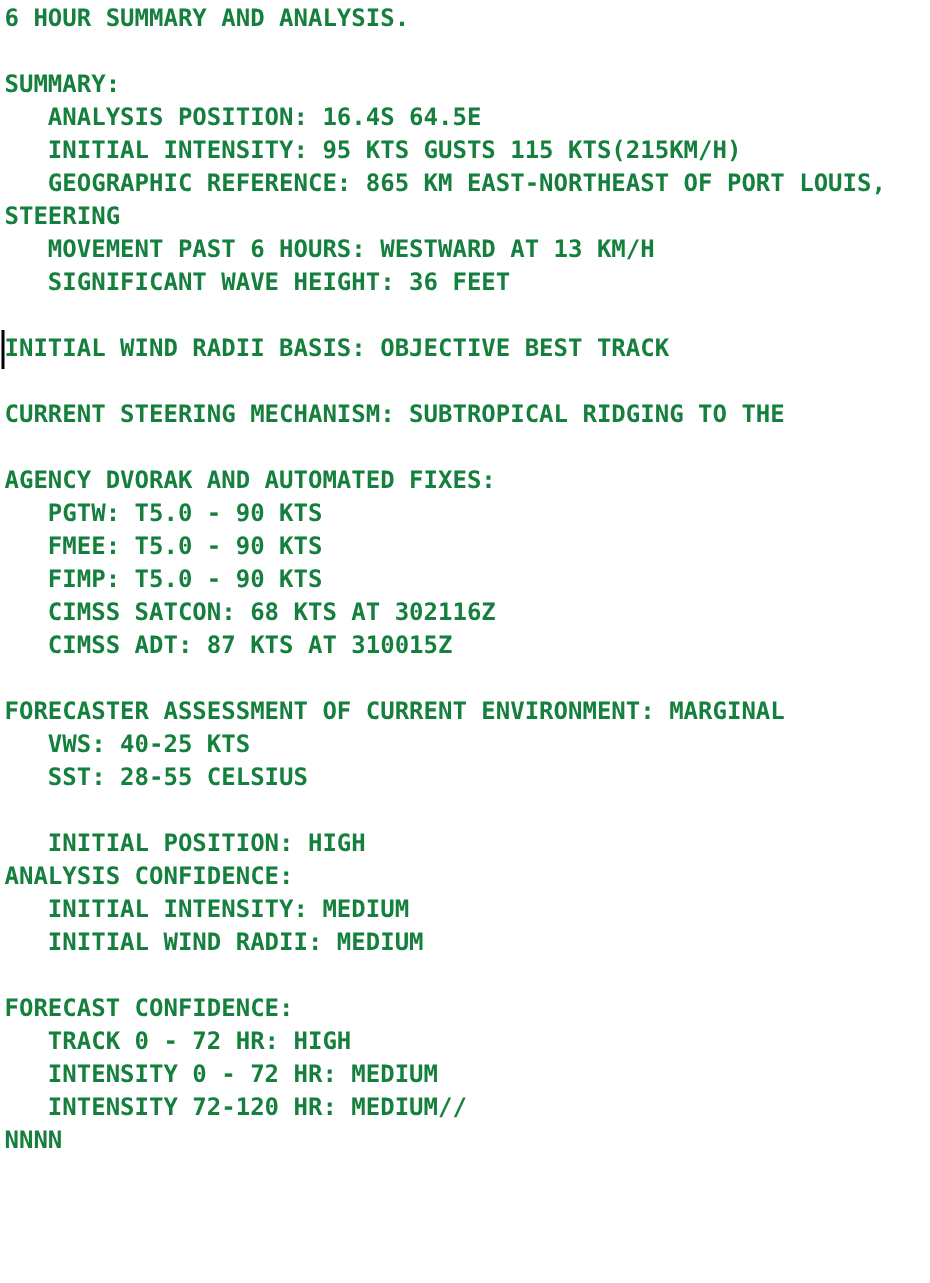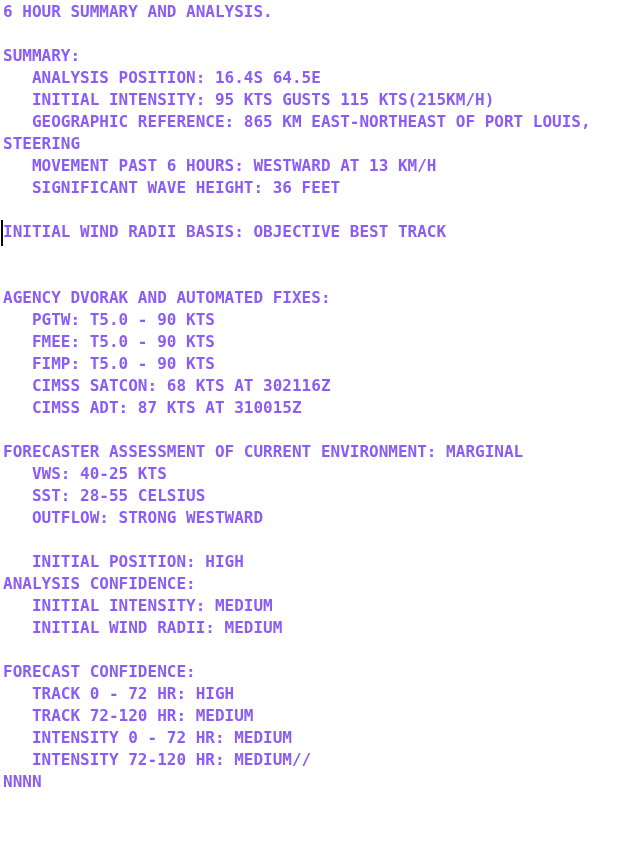--- a/index.html
+++ b/index.html
@@ -15,21 +15,21 @@
   .text-area {
     position: relative;
     box-sizing: border-box;
     width: 620px;
     min-height: 855px;
     padding: 1px 4px 0 3px;
     font-family: "DejaVu Sans Mono", "Liberation Mono", monospace;
     font-weight: 700;
     font-size: 16px;
     line-height: 22px;
-    color: #8b5cf6;
+    color: #15803d;
     cursor: text;
   }
   .line {
     position: relative;
     height: 22px;
     white-space: pre;
   }
   .caret {
     position: absolute;
     left: -2px;
@@ -48,37 +48,36 @@
     <div class="line">SUMMARY:</div>
     <div class="line">   ANALYSIS POSITION: 16.4S 64.5E</div>
     <div class="line">   INITIAL INTENSITY: 95 KTS GUSTS 115 KTS(215KM/H)</div>
     <div class="line">   GEOGRAPHIC REFERENCE: 865 KM EAST-NORTHEAST OF PORT LOUIS,</div>
     <div class="line">STEERING</div>
     <div class="line">   MOVEMENT PAST 6 HOURS: WESTWARD AT 13 KM/H</div>
     <div class="line">   SIGNIFICANT WAVE HEIGHT: 36 FEET</div>
     <div class="line"></div>
     <div class="line"><span class="caret"></span>INITIAL WIND RADII BASIS: OBJECTIVE BEST TRACK</div>
     <div class="line"></div>
+    <div class="line">CURRENT STEERING MECHANISM: SUBTROPICAL RIDGING TO THE</div>
     <div class="line"></div>
     <div class="line">AGENCY DVORAK AND AUTOMATED FIXES:</div>
     <div class="line">   PGTW: T5.0 - 90 KTS</div>
     <div class="line">   FMEE: T5.0 - 90 KTS</div>
     <div class="line">   FIMP: T5.0 - 90 KTS</div>
     <div class="line">   CIMSS SATCON: 68 KTS AT 302116Z</div>
     <div class="line">   CIMSS ADT: 87 KTS AT 310015Z</div>
     <div class="line"></div>
     <div class="line">FORECASTER ASSESSMENT OF CURRENT ENVIRONMENT: MARGINAL</div>
     <div class="line">   VWS: 40-25 KTS</div>
     <div class="line">   SST: 28-55 CELSIUS</div>
-    <div class="line">   OUTFLOW: STRONG WESTWARD</div>
     <div class="line"></div>
     <div class="line">   INITIAL POSITION: HIGH</div>
     <div class="line">ANALYSIS CONFIDENCE:</div>
     <div class="line">   INITIAL INTENSITY: MEDIUM</div>
     <div class="line">   INITIAL WIND RADII: MEDIUM</div>
     <div class="line"></div>
     <div class="line">FORECAST CONFIDENCE:</div>
     <div class="line">   TRACK 0 - 72 HR: HIGH</div>
-    <div class="line">   TRACK 72-120 HR: MEDIUM</div>
     <div class="line">   INTENSITY 0 - 72 HR: MEDIUM</div>
     <div class="line">   INTENSITY 72-120 HR: MEDIUM//</div>
     <div class="line">NNNN</div>
   </div>
 
 </body></html>

